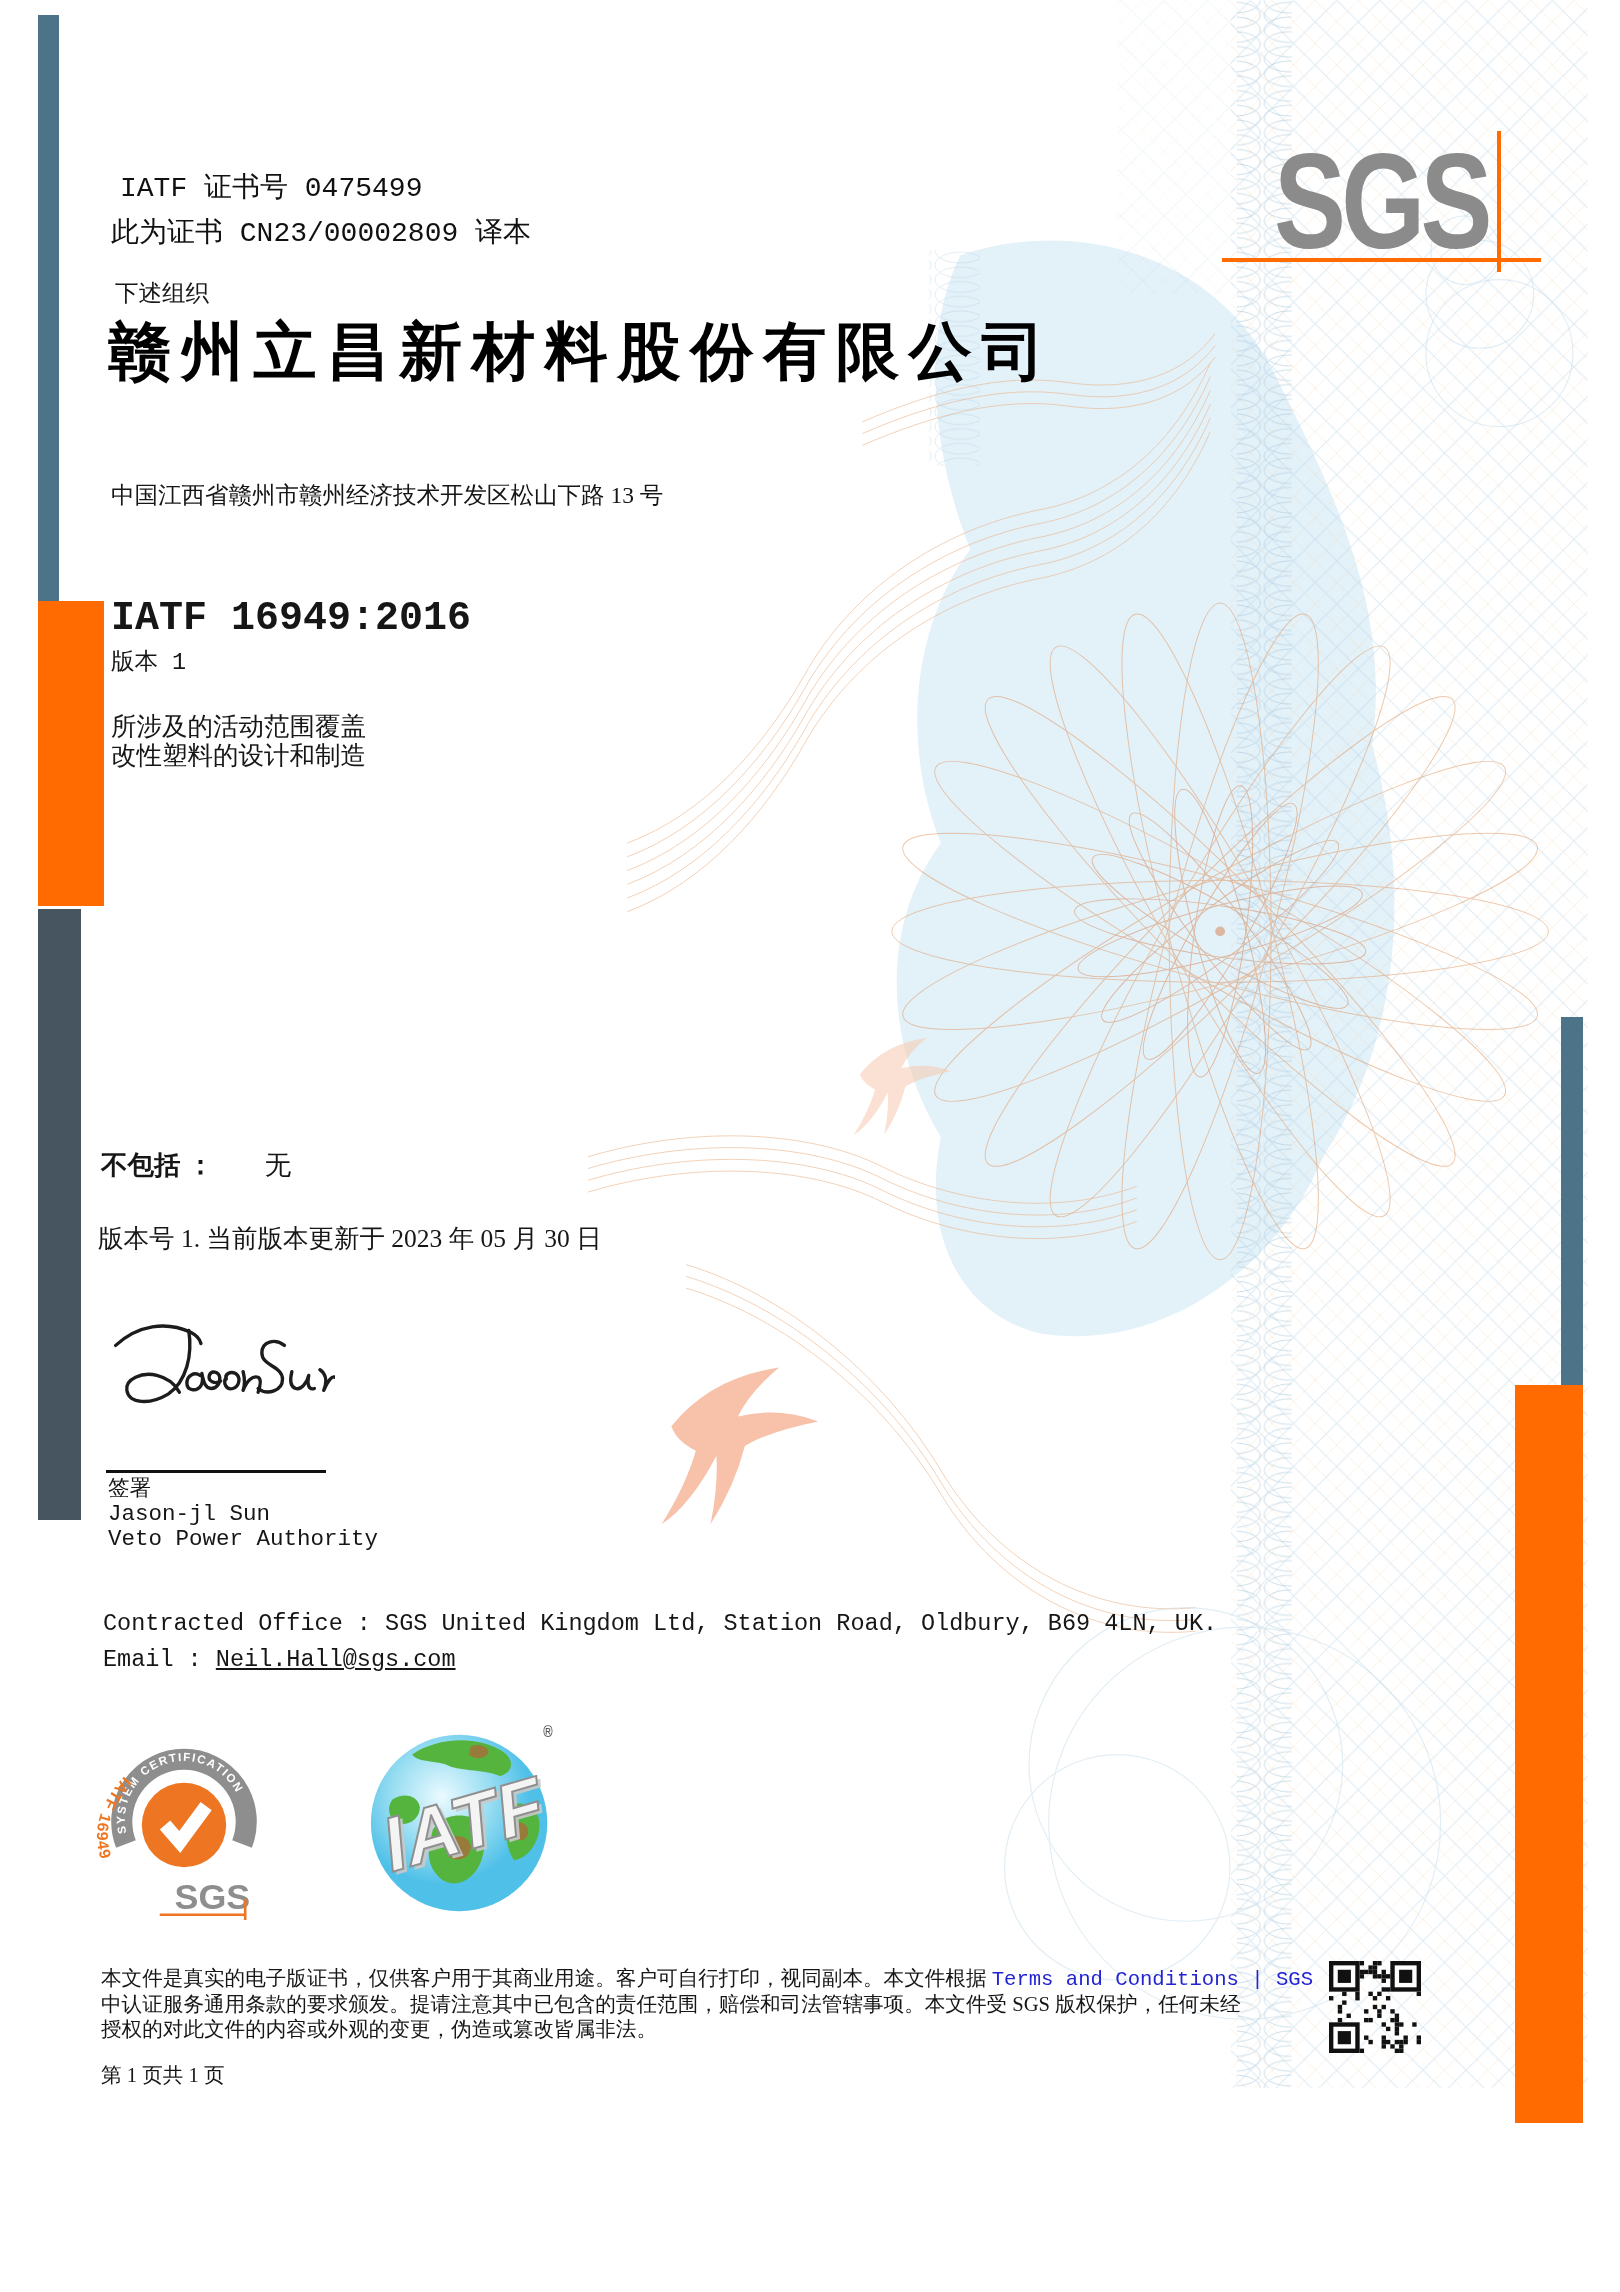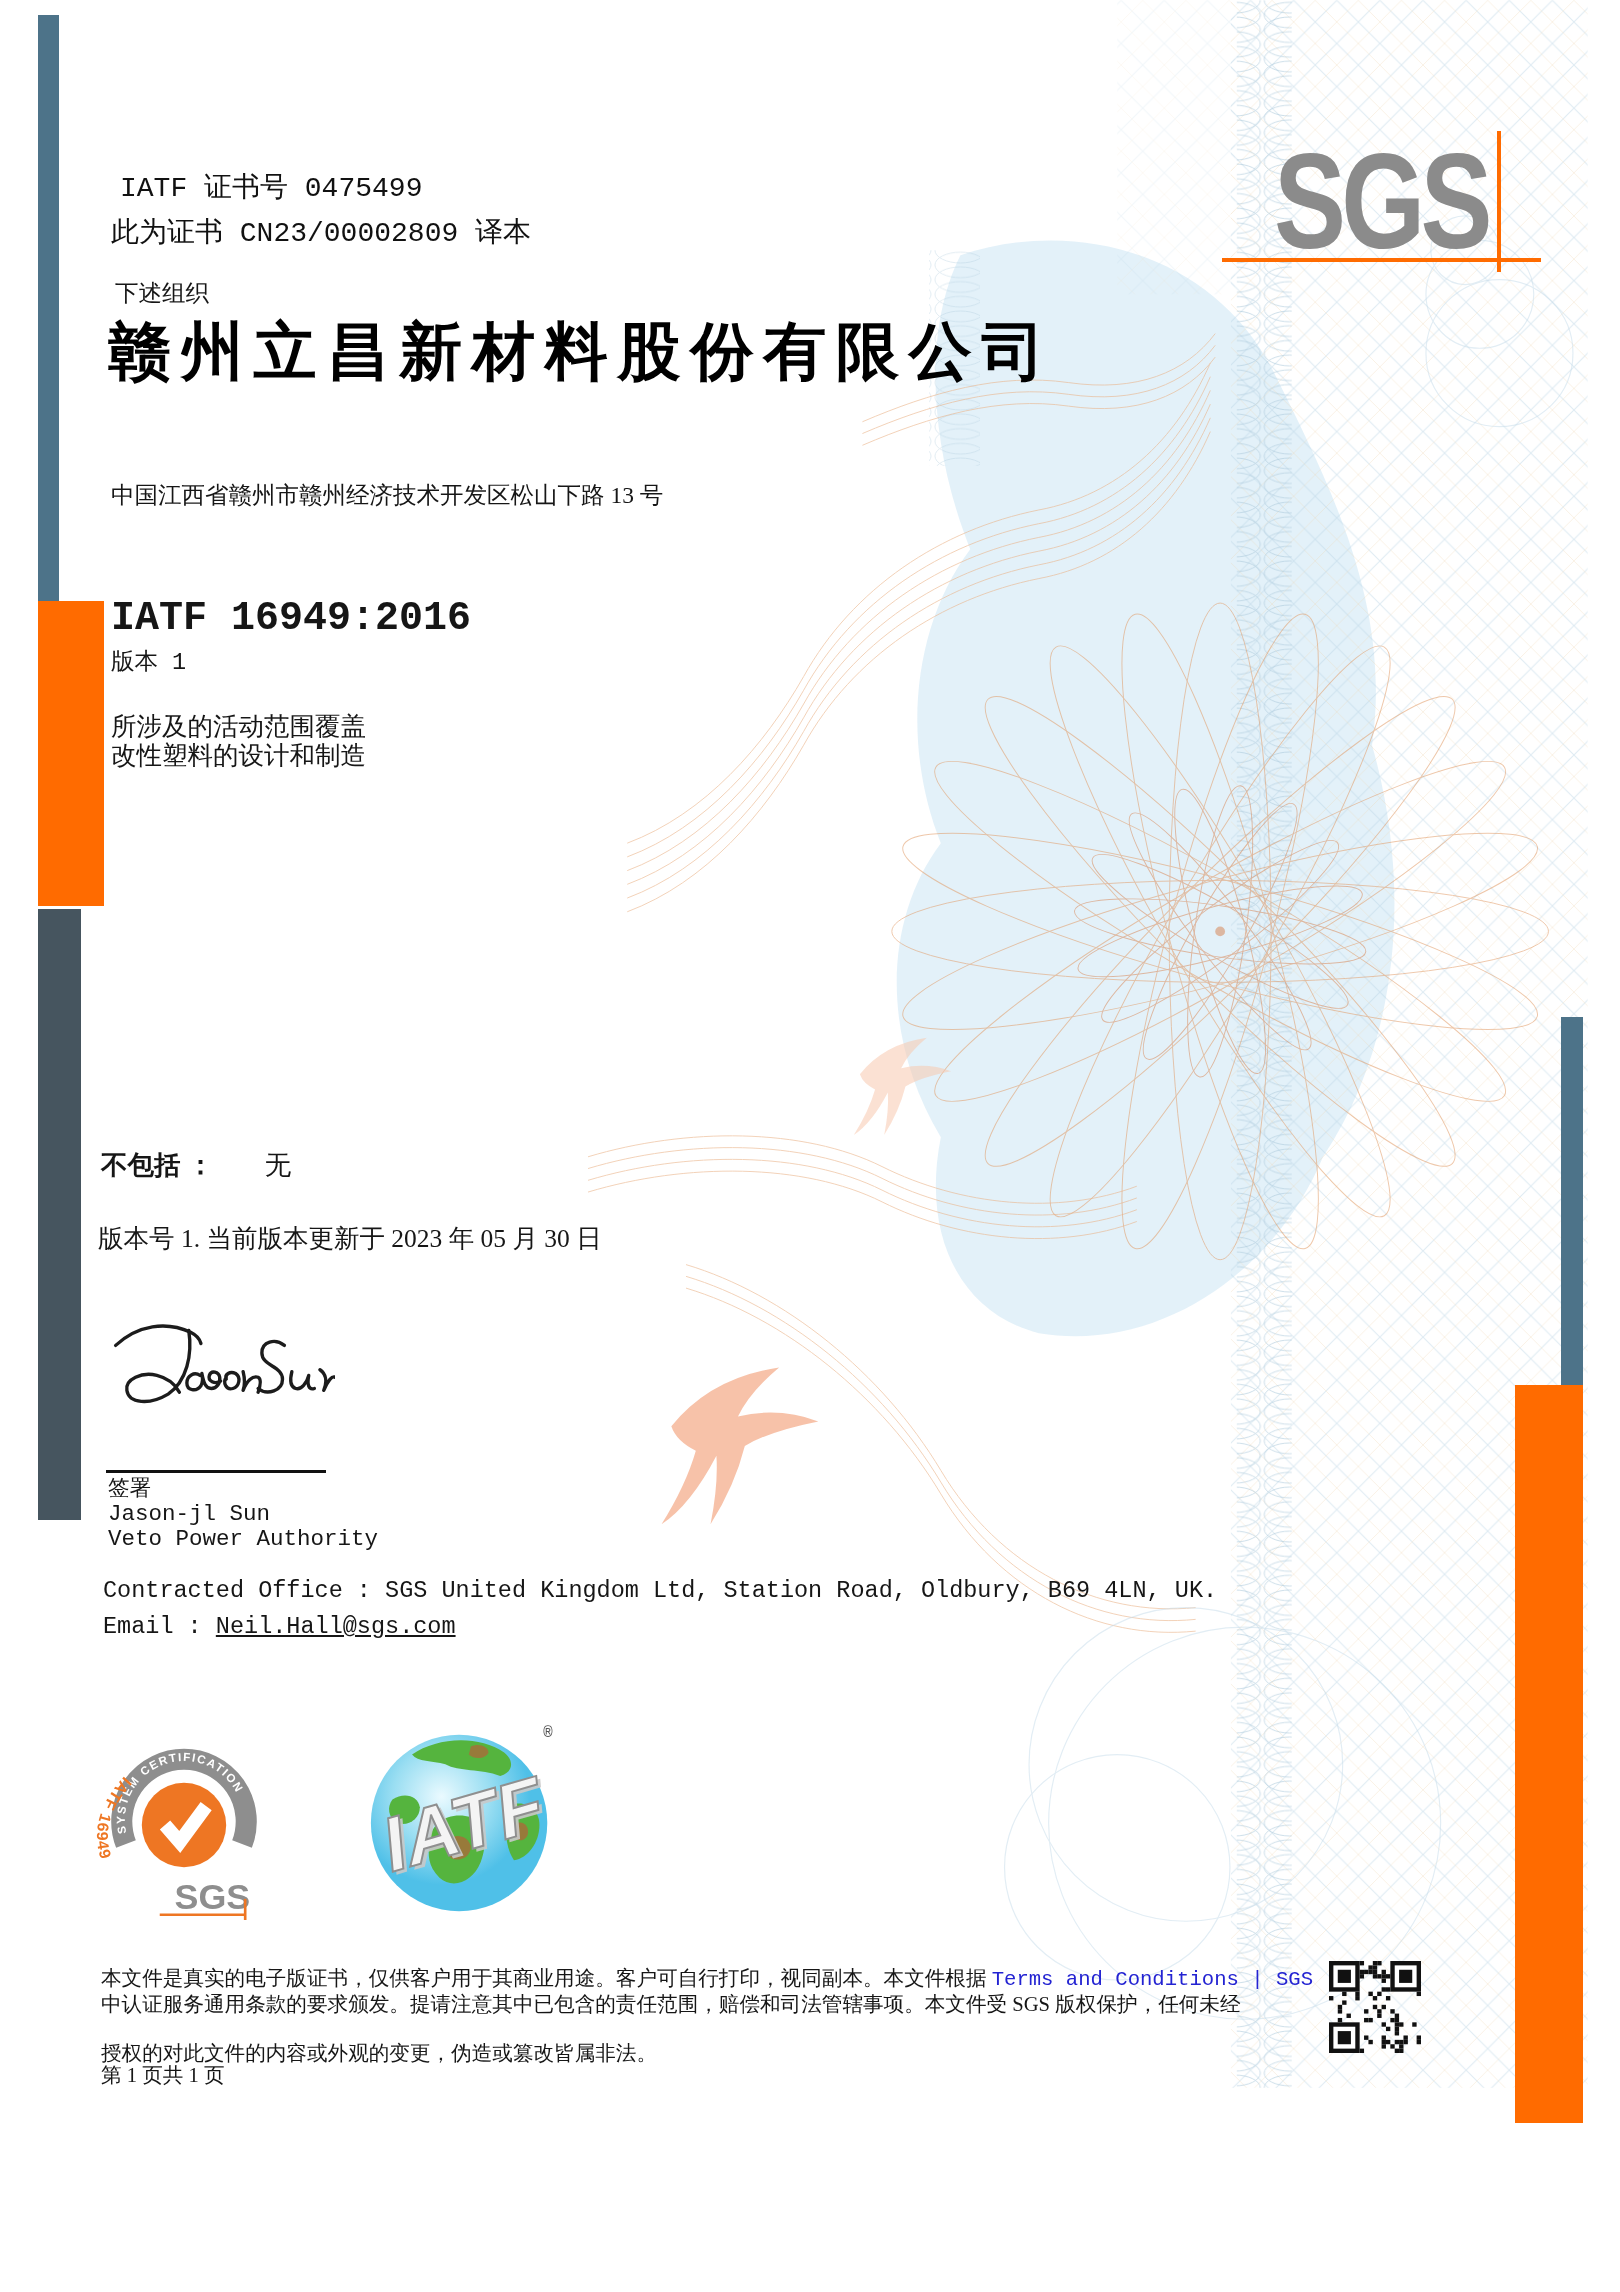--- a/index.html
+++ b/index.html
@@ -23,21 +23,21 @@
   .audit{font-size:25.5px;}
   .standard{font-size:40px;font-weight:bold;}
   .version{font-size:23.5px;}
   .scope{font-size:25.5px;}
   .excl{font-size:26.5px;}
   .excl b{font-weight:bold;}
   .excl .val{margin-left:51px;}
   .validity{font-size:25.5px;}
   .siglabel{font-size:21.6px;}
   .signame{font-size:22.5px;}
-  .office-line{font-size:23.5px;}
+  .office-line{font-size:23.5px;margin-top:33px;}
   .email-link{text-decoration:underline;color:#161616;cursor:pointer;}
   .footer-line{font-size:20.6px;}
   .terms-link{color:#2323d2;cursor:pointer;}
   .pageno{font-size:20.6px;}
 
   .sgs-logo-text{
     font-family:"Liberation Sans","DejaVu Sans",sans-serif;
     font-size:135px;font-weight:bold;color:#8b8b8b;letter-spacing:-5.9px;
     transform:scaleX(.8);transform-origin:left top;line-height:.82;
   }
@@ -226,21 +226,21 @@
       <text x="16" y="132" font-family="Liberation Sans, DejaVu Sans, sans-serif" font-size="78" font-weight="bold" font-style="italic" fill="#c9c9c9" opacity="0.9" dx="3" dy="4">IATF</text>
       <text x="16" y="132" font-family="Liberation Sans, DejaVu Sans, sans-serif" font-size="78" font-weight="bold" font-style="italic" fill="#f4f4f4" stroke="#8f8f8f" stroke-width="2">IATF</text>
     </g>
     <text x="182" y="16" font-size="16" fill="#555">®</text>
   </svg>
 
   <div class="abs z2 cjk footer-line" style="left:101px;top:1967px;">
     <span>本文件是真实的电子版证书，仅供客户用于其商业用途。客户可自行打印，视同副本。本文件根据 </span><span class="terms-link mono">Terms and Conditions | SGS</span>
   </div>
   <div class="abs z2 cjk footer-line" style="left:101px;top:1993px;">中认证服务通用条款的要求颁发。提请注意其中已包含的责任范围，赔偿和司法管辖事项。本文件受 SGS 版权保护，任何未经</div>
-  <div class="abs z2 cjk footer-line" style="left:101px;top:2018px;margin-top:24px;">授权的对此文件的内容或外观的变更，伪造或篡改皆属非法。</div>
+  <div class="abs z2 cjk footer-line" style="left:101px;top:2018px;">授权的对此文件的内容或外观的变更，伪造或篡改皆属非法。</div>
   <div class="abs z2 cjk pageno" style="left:101px;top:2064px;">第 1 页共 1 页</div>
 
   <div class="qr z2" style="left:1329px;top:1961px;width:92px;height:92px;"><svg width="92" height="92" viewBox="0 0 94 94">
         <rect x="31.333333333333336" y="0" width="4.476190476190476" height="4.476190476190476" fill="#111"></rect>
         <rect x="44.76190476190476" y="0" width="4.476190476190476" height="4.476190476190476" fill="#111"></rect>
         <rect x="49.23809523809524" y="0" width="4.476190476190476" height="4.476190476190476" fill="#111"></rect>
         <rect x="40.285714285714285" y="4.476190476190476" width="4.476190476190476" height="4.476190476190476" fill="#111"></rect>
         <rect x="44.76190476190476" y="4.476190476190476" width="4.476190476190476" height="4.476190476190476" fill="#111"></rect>
         <rect x="31.333333333333336" y="8.952380952380953" width="4.476190476190476" height="4.476190476190476" fill="#111"></rect>
         <rect x="35.80952380952381" y="8.952380952380953" width="4.476190476190476" height="4.476190476190476" fill="#111"></rect>

